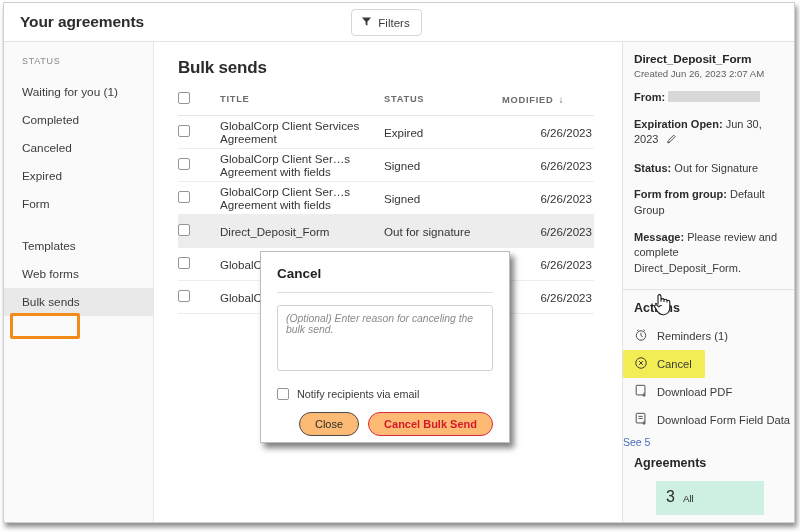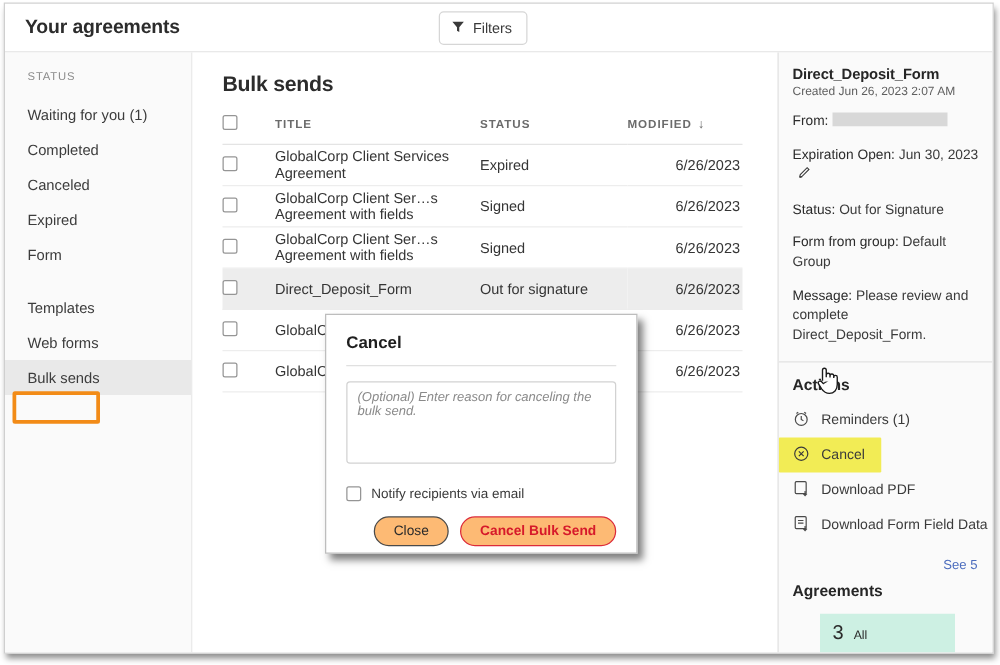--- a/index.html
+++ b/index.html
@@ -125,39 +125,39 @@
     border-left:1px solid #e2e2e2;
     padding:10px 0 0 0;
     font-size:11px; color:#3a3a3a;
     position:relative;
     overflow:hidden;
   }
   .rp-pad { padding:0 9px 0 11px; }
   .rp-title { font-size:11.8px; font-weight:700; color:#262626; letter-spacing:-.1px; }
   .rp-created { font-size:9.6px; color:#5f5f5f; margin-top:2px; }
   .rp-line { margin-top:11px; line-height:1.42; }
-  .rp-line b { font-weight:400; color:#2b2b2b; }
+  .rp-line b { font-weight:700; color:#2b2b2b; }
   .redact {
     display:inline-block; width:92px; height:11px;
     background:#d8d8d8; vertical-align:-1px; margin-left:3px;
   }
   .rp-sep { height:1px; background:#e2e2e2; margin:13px 0 0 0; }
   .sect-head {
     font-size:12.5px; font-weight:700; color:#262626;
     padding:11px 0 7px 11px;
   }
   .act-item {
     display:flex; align-items:center; gap:9px;
     height:28px; padding-left:11px; cursor:pointer;
     font-size:11.2px; color:#3a3a3a;
   }
   .act-item.hl { background:#f2ec55; width:82px; border-radius:1px; }
   .see-more {
-    text-align:right; padding-right:12px; font-size:10.5px;
-    color:#4a6bbd; cursor:pointer; margin-top:12px;
+    text-align:left; padding-right:12px; font-size:10.5px;
+    color:#4a6bbd; cursor:pointer; margin-top:2px;
   }
   .agr-counts {
     margin:4px 0 0 33px; width:108px;
     background:#cdf0e3; padding:5px 0 7px 0;
   }
   .agr-row { display:flex; align-items:baseline; gap:8px; padding:2px 0 2px 10px; cursor:pointer; }
   .agr-num { font-size:16px; color:#2b2b2b; }
   .agr-lbl { font-size:9.8px; color:#2b2b2b; }
 
   

